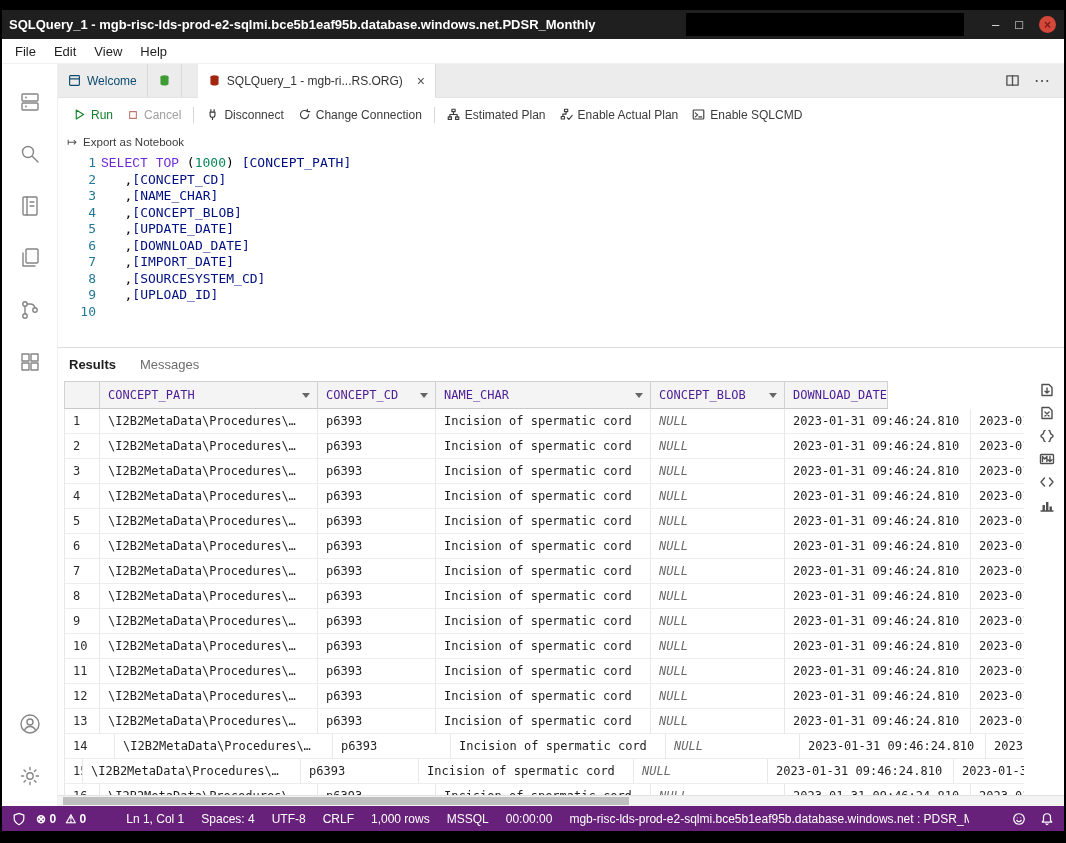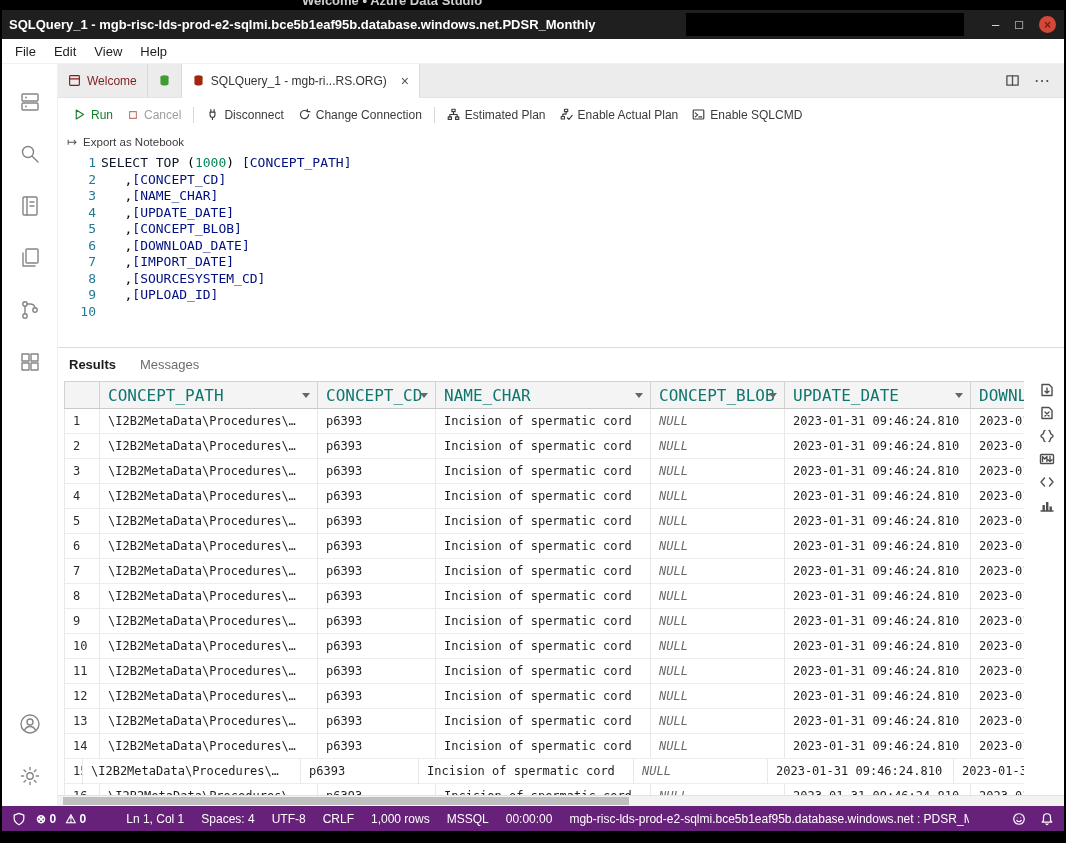--- a/index.html
+++ b/index.html
@@ -28,22 +28,22 @@
   .ab-item{width:56px;height:52px;display:flex;align-items:center;justify-content:center;color:#858585;}
   .ab-bottom{margin-top:auto;display:flex;flex-direction:column;align-items:center;padding-bottom:4px;}
 
   .icon{display:inline-flex;align-items:center;justify-content:center;flex:none;}
   .icon svg{width:100%;height:100%;fill:none;stroke:currentColor;stroke-width:1.4;stroke-linecap:round;stroke-linejoin:round;}
 
   
   .main{position:absolute;top:64px;left:56px;right:0;bottom:37px;background:#fff;display:flex;flex-direction:column;}
 
   .tabbar{height:33px;background:#ececec;display:flex;align-items:stretch;border-bottom:1px solid #e4e4e4;flex:none;}
-  .tab{display:flex;align-items:center;gap:6px;padding:0 10px;border-right:1px solid #d9d9d9;font-size:12px;color:#7f1d1d;}
-  .tab.active{background:#fff;color:#333;border-bottom:1px solid #fff;margin-bottom:-1px;}
+  .tab{display:flex;align-items:center;gap:6px;padding:0 10px;border-right:1px solid #d9d9d9;font-size:12px;color:#0c4a6e;}
+  .tab.active{background:#fff;color:#333;border-bottom:1px solid #fff;margin-bottom:-1px;margin-left:16px;}
   .tab-label{white-space:nowrap;}
   .tab-close{margin-left:8px;color:#555;font-size:14px;}
   .tab-actions{margin-left:auto;display:flex;align-items:center;gap:14px;padding-right:14px;color:#4f4f4f;}
 
   .toolbar{height:33px;display:flex;align-items:center;padding-left:8px;flex:none;font-size:12px;color:#3b3b3b;}
   .tbtn{display:flex;align-items:center;gap:5px;padding:0 7px;height:24px;}
   .tbtn .lbl{white-space:nowrap;}
   .run{color:#13802c;}
   .cancel{color:#9f9f9f;}
   .sep{width:1px;height:16px;background:#d6d6d6;margin:0 5px;flex:none;}
@@ -52,32 +52,32 @@
 
   .subtoolbar{height:21px;display:flex;align-items:center;gap:6px;padding-left:9px;font-size:11.5px;color:#3b3b3b;flex:none;}
   .export-glyph{font-size:12px;color:#555;}
 
   
   .editor{height:195px;display:flex;font-family:"DejaVu Sans Mono",monospace;font-size:13px;flex:none;padding-top:3px;overflow:hidden;box-sizing:border-box;}
   .gutter{width:38px;color:#237893;text-align:right;flex:none;}
   .gutter .ln{height:16.5px;line-height:16.5px;}
   .code{padding-left:5px;color:#000;}
   .cl{height:16.5px;line-height:16.5px;white-space:pre;}
-  .seg-kw{color:#0f172a;}
+  .seg-kw{color:#6d28d9;font-family:Liberation Mono, monospace;}
   .seg-num{color:#098658;}
   .seg-id{color:#001080;}
   .seg-pl{color:#000;}
 
   
   .panel-tabs{height:33px;border-top:1px solid #dcdcdc;display:flex;align-items:center;gap:24px;padding-left:11px;font-size:13px;flex:none;}
   .ptab{color:#6d6d6d;}
   .ptab.active{color:#1c1c1c;font-weight:700;}
 
   .grid-header{height:28px;display:flex;flex:none;margin-left:6px;width:960px;overflow:hidden;}
-  .gh-cell{background:#f4f4f4;border:1px solid #d2d2d2;border-left:none;border-bottom:1px solid #c9c9c9;display:flex;align-items:center;padding-left:8px;font-family:"DejaVu Sans Mono",monospace;font-size:16px;color:#0f766e;position:relative;box-sizing:border-box;flex:none;white-space:nowrap;overflow:hidden;}
+  .gh-cell{background:#f4f4f4;border:1px solid #d2d2d2;border-left:none;border-bottom:1px solid #c9c9c9;display:flex;align-items:center;padding-left:8px;font-family:"DejaVu Sans Mono",monospace;font-size:12px;color:#4c1d95;position:relative;box-sizing:border-box;flex:none;white-space:nowrap;overflow:hidden;}
   .gh-cell.first{border-left:1px solid #d2d2d2;}
   .gh-cell .chev{position:absolute;right:7px;border-top-color:#666;}
 
   .grid-body{flex:1;overflow:hidden;margin-left:6px;width:960px;}
   .grow{display:flex;height:25px;box-sizing:border-box;}
   .gcell{border-right:1px solid #e8e8e8;border-bottom:1px solid #ededed;display:flex;align-items:center;padding-left:8px;font-family:"DejaVu Sans Mono",monospace;font-size:12px;color:#1e1e1e;box-sizing:border-box;flex:none;white-space:nowrap;overflow:hidden;}
   .gcell.rownum{color:#2b2b2b;border-left:1px solid #e8e8e8;}
   .gcell.null{font-style:italic;color:#6a6a6a;}
 
   .side-icons{position:absolute;right:4px;top:318px;width:26px;display:flex;flex-direction:column;align-items:center;gap:7px;color:#4f4f4f;}
@@ -92,23 +92,20 @@
   .sb-icon{width:14px;height:14px;margin-right:10px;color:#fff;}
   .sb-conn{max-width:400px;overflow:hidden;}
   .sb-right{margin-left:auto;display:flex;align-items:center;gap:14px;}
 </style>
 </head>
 <body>
 
 <div class="screen">
   <div class="window">
 
-    <div class="bg-strip">
-      <span class="t">Welcome • Azure Data Studio</span>
-    </div>
 
     <div class="titlebar">
       <span class="title">SQLQuery_1 - mgb-risc-lds-prod-e2-sqlmi.bce5b1eaf95b.database.windows.net.PDSR_Monthly</span>
       <div class="redacted"></div>
       <div class="win-controls">
         <span class="wc">–</span>
         <span class="wc">□</span>
         <span class="wc close">×</span>
       </div>
     </div>
@@ -321,22 +318,22 @@
             <div class="ln">6</div>
             <div class="ln">7</div>
             <div class="ln">8</div>
             <div class="ln">9</div>
             <div class="ln">10</div>
           </div>
         <div class="code">
             <div class="cl"><span class="seg-kw">SELECT</span><span class="seg-pl"> </span><span class="seg-kw">TOP</span><span class="seg-pl"> (</span><span class="seg-num">1000</span><span class="seg-pl">) </span><span class="seg-id">[CONCEPT_PATH]</span></div>
             <div class="cl"><span class="seg-pl">   ,</span><span class="seg-id">[CONCEPT_CD]</span></div>
             <div class="cl"><span class="seg-pl">   ,</span><span class="seg-id">[NAME_CHAR]</span></div>
+            <div class="cl"><span class="seg-pl">   ,</span><span class="seg-id">[CONCEPT_BLOB]</span></div>
             <div class="cl"><span class="seg-pl">   ,</span><span class="seg-id">[UPDATE_DATE]</span></div>
-            <div class="cl"><span class="seg-pl">   ,</span><span class="seg-id">[CONCEPT_BLOB]</span></div>
             <div class="cl"><span class="seg-pl">   ,</span><span class="seg-id">[DOWNLOAD_DATE]</span></div>
             <div class="cl"><span class="seg-pl">   ,</span><span class="seg-id">[IMPORT_DATE]</span></div>
             <div class="cl"><span class="seg-pl">   ,</span><span class="seg-id">[SOURCESYSTEM_CD]</span></div>
             <div class="cl"><span class="seg-pl">   ,</span><span class="seg-id">[UPLOAD_ID]</span></div>
           </div>
       </div>
 
       <div class="panel-tabs">
         <span class="ptab active">Results</span>
         <span class="ptab">Messages</span>
@@ -353,24 +350,20 @@
             <span class="chev"></span>
           </div>
           <div class="gh-cell" style="width: 215px;">
             <span>NAME_CHAR</span>
             <span class="chev"></span>
           </div>
           <div class="gh-cell" style="width: 134px;">
             <span>CONCEPT_BLOB</span>
             <span class="chev"></span>
           </div>
-          <div class="gh-cell" style="width: 186px;">
-            <span>UPDATE_DATE</span>
-            <span class="chev"></span>
-          </div>
           <div class="gh-cell">
             <span>DOWNLOAD_DATE</span>
           </div>
         </div>
       <div class="grid-body">
           <div class="grow">
             <div class="gcell rownum" style="width: 36px;">1</div>
             <div class="gcell" style="width: 218px;">\I2B2MetaData\Procedures\…</div>
             <div class="gcell" style="width: 118px;">p6393</div>
             <div class="gcell" style="width: 215px;">Incision of spermatic cord</div>
@@ -480,21 +473,21 @@
           <div class="grow">
             <div class="gcell rownum" style="width: 36px;">13</div>
             <div class="gcell" style="width: 218px;">\I2B2MetaData\Procedures\…</div>
             <div class="gcell" style="width: 118px;">p6393</div>
             <div class="gcell" style="width: 215px;">Incision of spermatic cord</div>
             <div class="gcell null" style="width: 134px;">NULL</div>
             <div class="gcell" style="width: 186px;">2023-01-31 09:46:24.810</div>
             <div class="gcell">2023-01-31 09:46:24.810</div>
           </div>
           <div class="grow">
-            <div class="gcell rownum" style="width: 36px;">14</div>
+            <div class="gcell rownum" style="width: 51px;">14</div>
             <div class="gcell" style="width: 218px;">\I2B2MetaData\Procedures\…</div>
             <div class="gcell" style="width: 118px;">p6393</div>
             <div class="gcell" style="width: 215px;">Incision of spermatic cord</div>
             <div class="gcell null" style="width: 134px;">NULL</div>
             <div class="gcell" style="width: 186px;">2023-01-31 09:46:24.810</div>
             <div class="gcell">2023-01-31 09:46:24.810</div>
           </div>
           <div class="grow">
             <div class="gcell rownum" style="width: 19px;">15</div>
             <div class="gcell" style="width: 218px;">\I2B2MetaData\Procedures\…</div>

